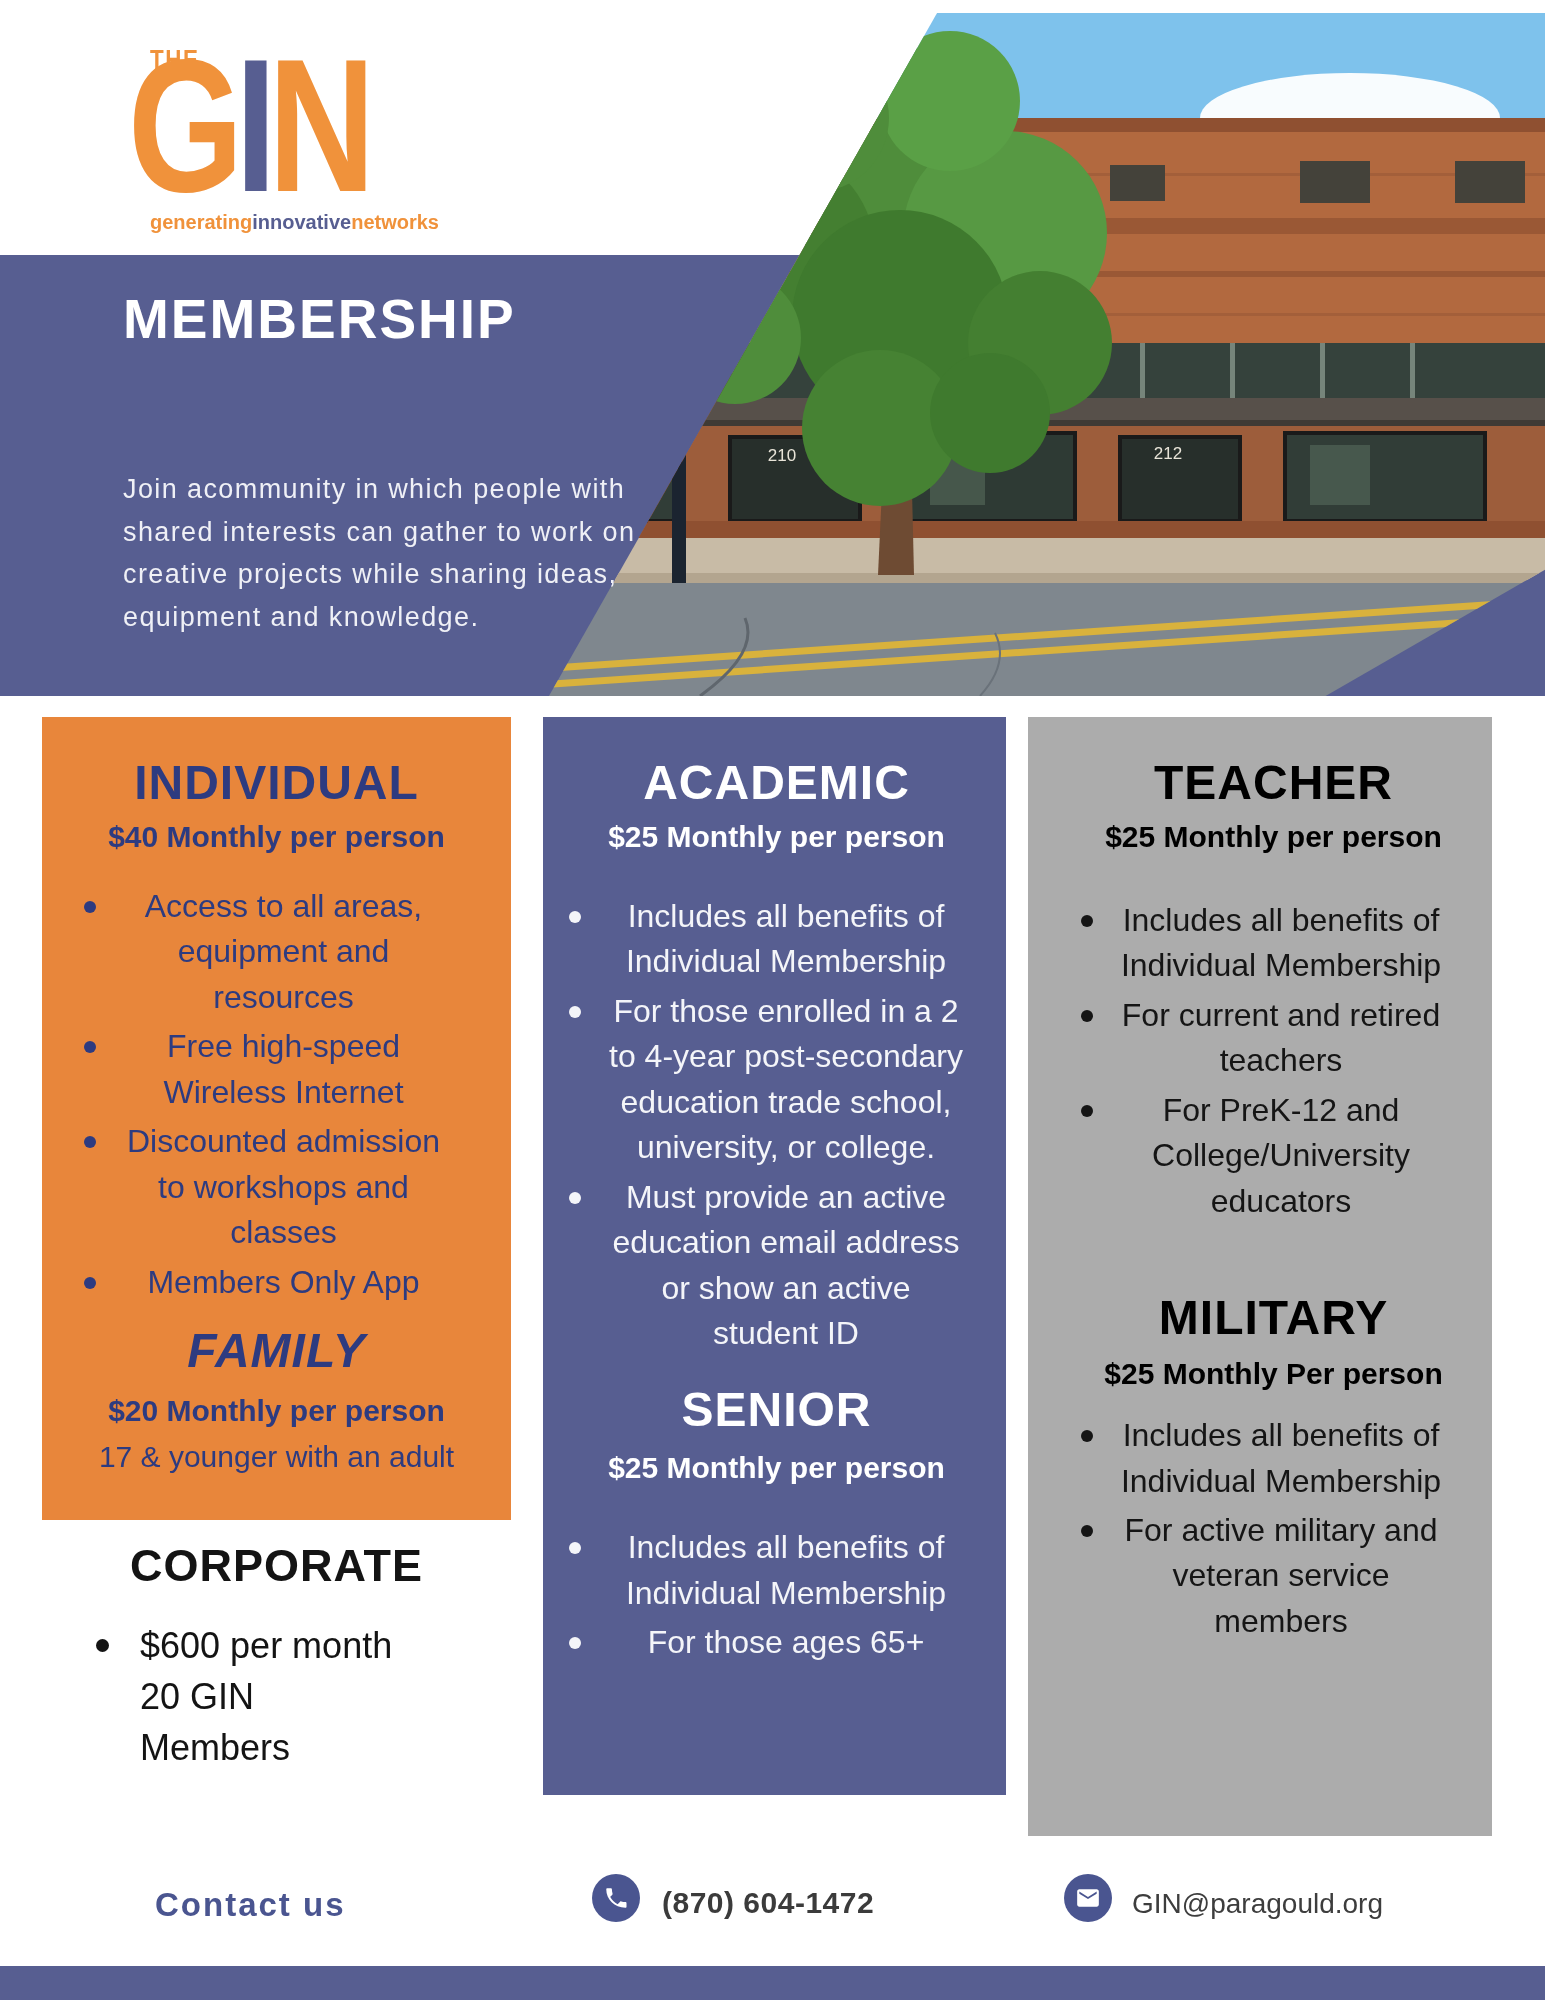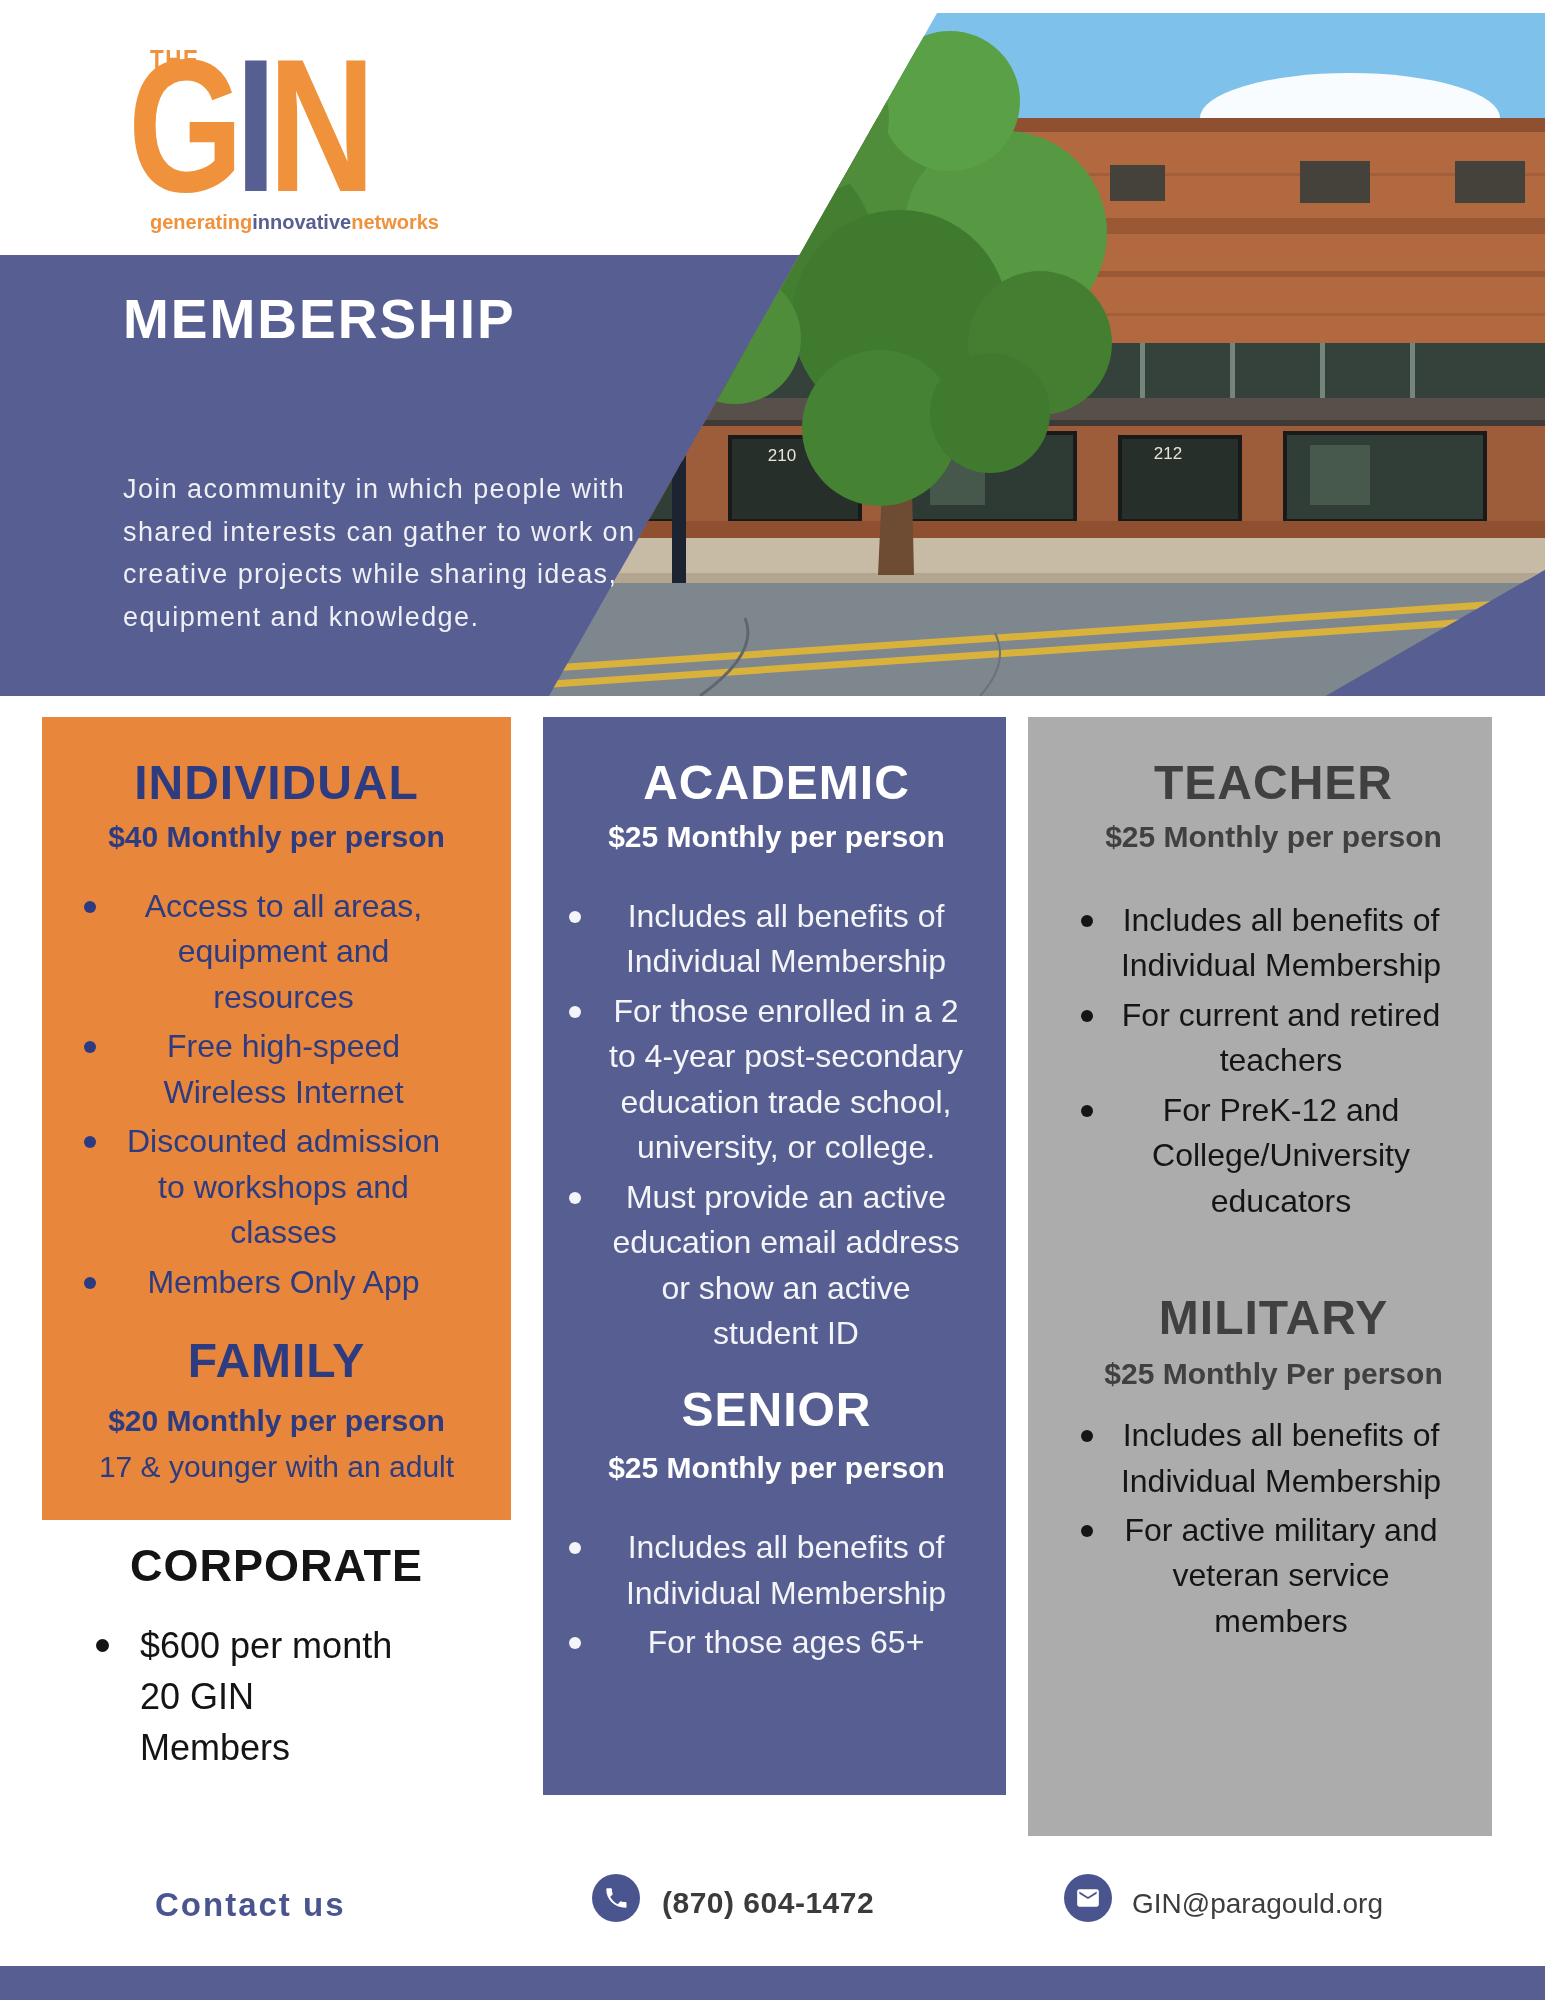--- a/index.html
+++ b/index.html
@@ -68,40 +68,40 @@
 
   .card-orange{
     left:42px;top:717px;width:469px;height:803px;background:#E8863B;color:#2D3B80;
     padding:38px 40px 0 40px;
   }
   .card-orange h2,.card-orange .price{color:#2D3B80;}
   .card-orange ul{margin:30px 0 0 0;width:365px;}
   .card-orange li{padding-left:38px;}
   .card-orange li::before{left:2px;}
   .family-note{margin-top:12px;text-align:center;font-size:30px;color:#2D3B80;}
-  .card-orange .sub-title{margin-top:28px;}
+  .card-orange .sub-title{margin-top:18px;font-style:italic;}
   .card-orange .sub-price{margin-top:16px;}
 
   .card-blue{
     left:543px;top:717px;width:463px;height:1078px;background:#575E91;color:#F4F5F9;
     padding:38px 18px 0 22px;
   }
   .card-blue h2,.card-blue .price{color:#ffffff;}
   .card-blue ul{margin:40px 0 0 0;width:402px;}
   .card-blue li{padding-left:40px;}
   .card-blue li::before{left:4px;}
   .card-blue .sub-title{margin-top:26px;}
   .card-blue .sub-price{margin-top:14px;}
   .card-blue ul.second{margin-top:40px;}
 
   .card-gray{
     left:1028px;top:717px;width:464px;height:1119px;background:#ACACAC;color:#151515;
     padding:38px 15px 0 42px;
   }
-  .card-gray h2,.card-gray .price{color:#404040;}
+  .card-gray h2,.card-gray .price{color:#000000;}
   .card-gray ul{margin:44px 0 0 6px;width:368px;}
   .card-gray li{padding-left:42px;}
   .card-gray li::before{left:5px;}
   .card-gray .sub-title{margin-top:66px;}
   .card-gray .sub-price{margin-top:12px;}
   .card-gray ul.second{margin-top:22px;}
 
   
   .corporate{left:42px;top:1540px;width:469px;color:#141414;}
   .corporate h2{margin:0;text-align:center;font-size:45px;font-weight:bold;letter-spacing:1px;}

